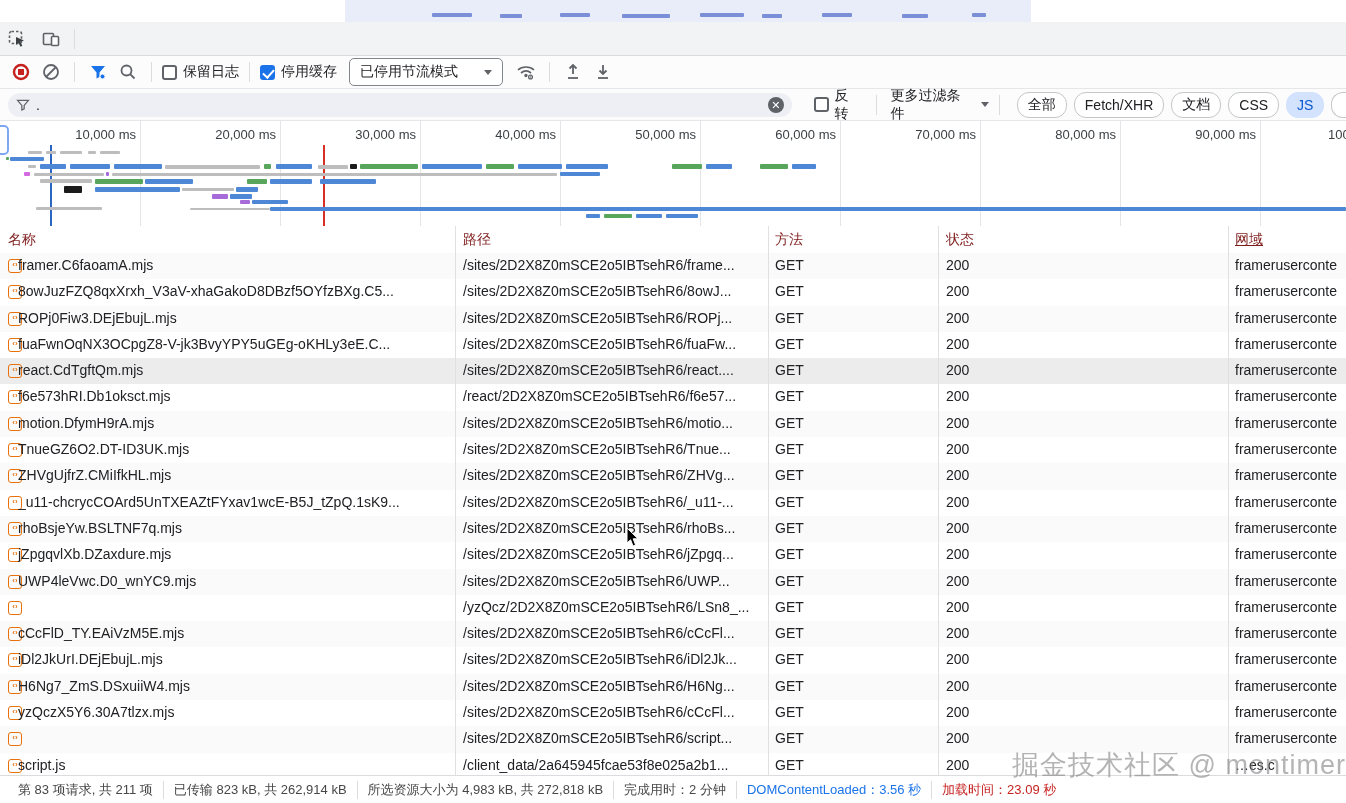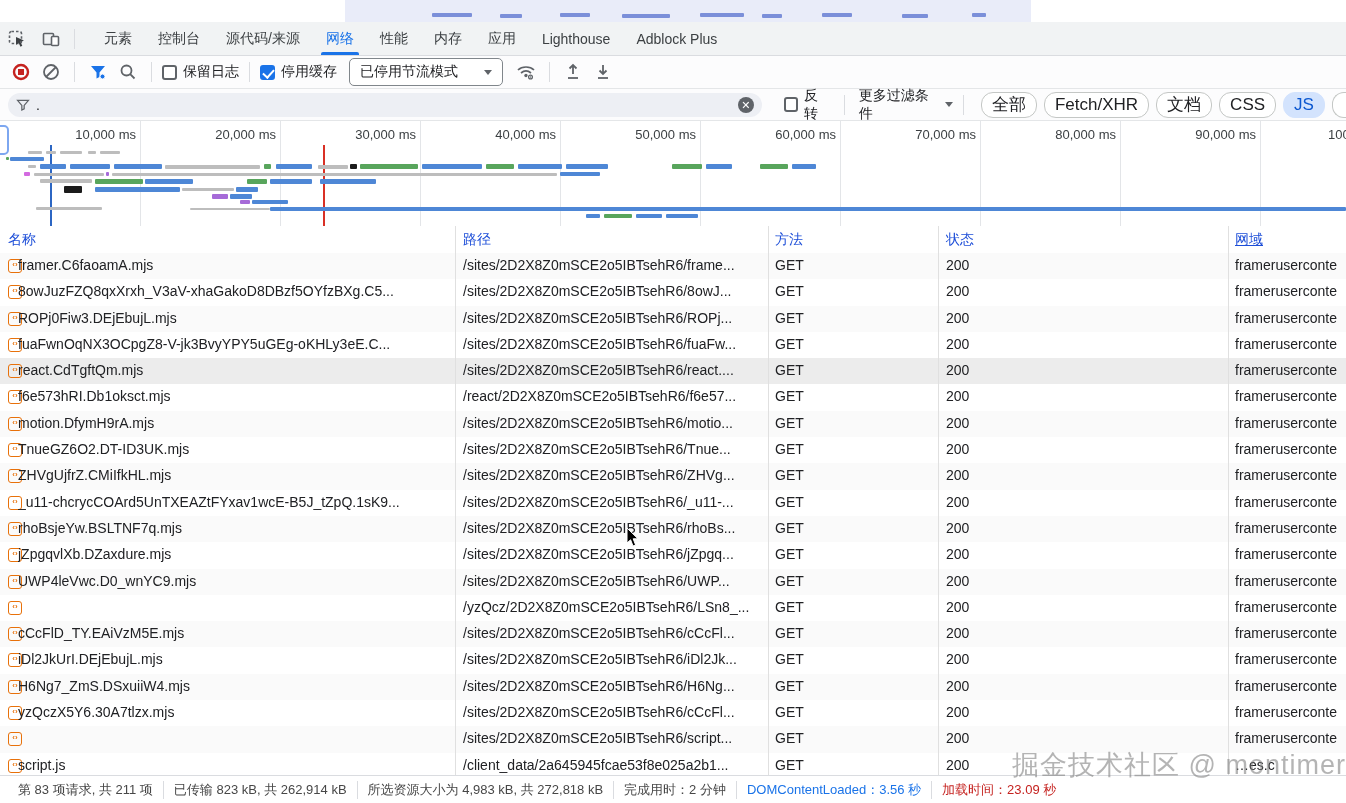--- a/index.html
+++ b/index.html
@@ -32,33 +32,33 @@
   .caret{width:0;height:0;border-left:4px solid transparent;border-right:4px solid transparent;border-top:5px solid #5f6368;}
   
   #filterbar{left:0;top:89px;width:1346px;height:32px;background:#fcfcfd;border-bottom:1px solid #e4e6e8;
              display:flex;align-items:center;box-sizing:border-box;padding-left:8px;font-size:14px;}
   #filter-pill{width:806px;height:24px;background:#edeff4;border-radius:12px;display:flex;align-items:center;
                padding:0 8px;box-sizing:border-box;gap:6px;}
   #filter-text{flex:1;color:#202124;}
   #filter-clear{width:16px;height:16px;border-radius:50%;background:#5f6368;color:#fff;font-size:11px;line-height:16px;
                 text-align:center;cursor:pointer;}
   .pill{height:24px;border:1px solid #c4c7c5;border-radius:12px;background:#fff;display:flex;align-items:center;
-        padding:0 10px;margin-left:7px;font-size:17px;color:#202124;cursor:pointer;white-space:nowrap;}
+        padding:0 10px;margin-left:7px;font-size:14px;color:#202124;cursor:pointer;white-space:nowrap;}
   .pill.active{background:#d3e3fd;border-color:#d3e3fd;color:#0b57d0;}
   
   #timeline{left:0;top:121px;width:1346px;height:105px;background:#fff;border-bottom:1px solid #c9ccd1;overflow:hidden;}
   .gridline{position:absolute;top:0;width:1px;height:105px;background:#e3e5e8;}
   .ticklabel{position:absolute;top:6px;width:110px;text-align:right;font-size:13px;color:#3c4043;white-space:nowrap;}
   .tbar{position:absolute;border-radius:1px;}
   #dcl-line{position:absolute;top:24px;width:2px;height:81px;background:#2c66c3;}
   #load-line{position:absolute;top:24px;width:2px;height:81px;background:#d93025;}
   #ovw-handle{position:absolute;left:-5px;top:4px;width:10px;height:26px;border:2px solid #7da7f0;border-radius:5px;background:#fff;}
   
   #grid-header{left:0;top:226px;width:1346px;height:27px;background:#fff;border-bottom:1px solid #c9ccd1;font-size:14px;}
-  .hcell{position:absolute;top:5px;color:#1d4ed8;}
+  .hcell{position:absolute;top:5px;color:#7f1d1d;}
   .vdiv{position:absolute;top:0;width:1px;background:#e0e0e0;}
   #grid-body{left:0;top:253px;width:1346px;height:522px;overflow:hidden;}
   .row{position:relative;width:1346px;height:26.3px;font-size:14px;}
   .row:nth-child(odd){background:#fafafa;}
   .row.hl{background:#ececec;}
   .cell{position:absolute;top:4px;white-space:nowrap;overflow:hidden;}
   .c-name{left:18px;width:420px;}
   .c-path{left:463px;width:300px;}
   .c-method{left:775px;}
   .c-status{left:946px;}
@@ -97,31 +97,20 @@
       <path d="M8 7 L16 10.5 L12.3 11.8 L14.3 15.8 L12.5 16.7 L10.5 12.7 L8 15 Z" fill="#3c4043"></path>
     </svg>
   </div>
   <div class="tb-icon">
     <svg width="18" height="18" viewBox="0 0 18 18">
       <rect x="1.5" y="3.5" width="10" height="11" rx="1" fill="none" stroke="#5f6368" stroke-width="1.6"></rect>
       <rect x="9.5" y="6.5" width="7" height="9" rx="1" fill="#fff" stroke="#5f6368" stroke-width="1.6"></rect>
     </svg>
   </div>
   <div class="sep"></div>
-  <div id="tab-strip">
-      <div class="tab">元素</div>
-      <div class="tab">控制台</div>
-      <div class="tab">源代码/来源</div>
-      <div class="tab active">网络</div>
-      <div class="tab">性能</div>
-      <div class="tab">内存</div>
-      <div class="tab">应用</div>
-      <div class="tab">Lighthouse</div>
-      <div class="tab">Adblock Plus</div>
-    </div>
 </div>
 
 <div class="abs" id="nettoolbar">
   <div class="icbtn">
     <svg width="18" height="18" viewBox="0 0 18 18">
       <circle cx="9" cy="9" r="7" fill="none" stroke="#c5221f" stroke-width="2.4"></circle>
       <rect x="6" y="6" width="6" height="6" fill="#c5221f"></rect>
     </svg>
   </div>
   <div class="icbtn">

